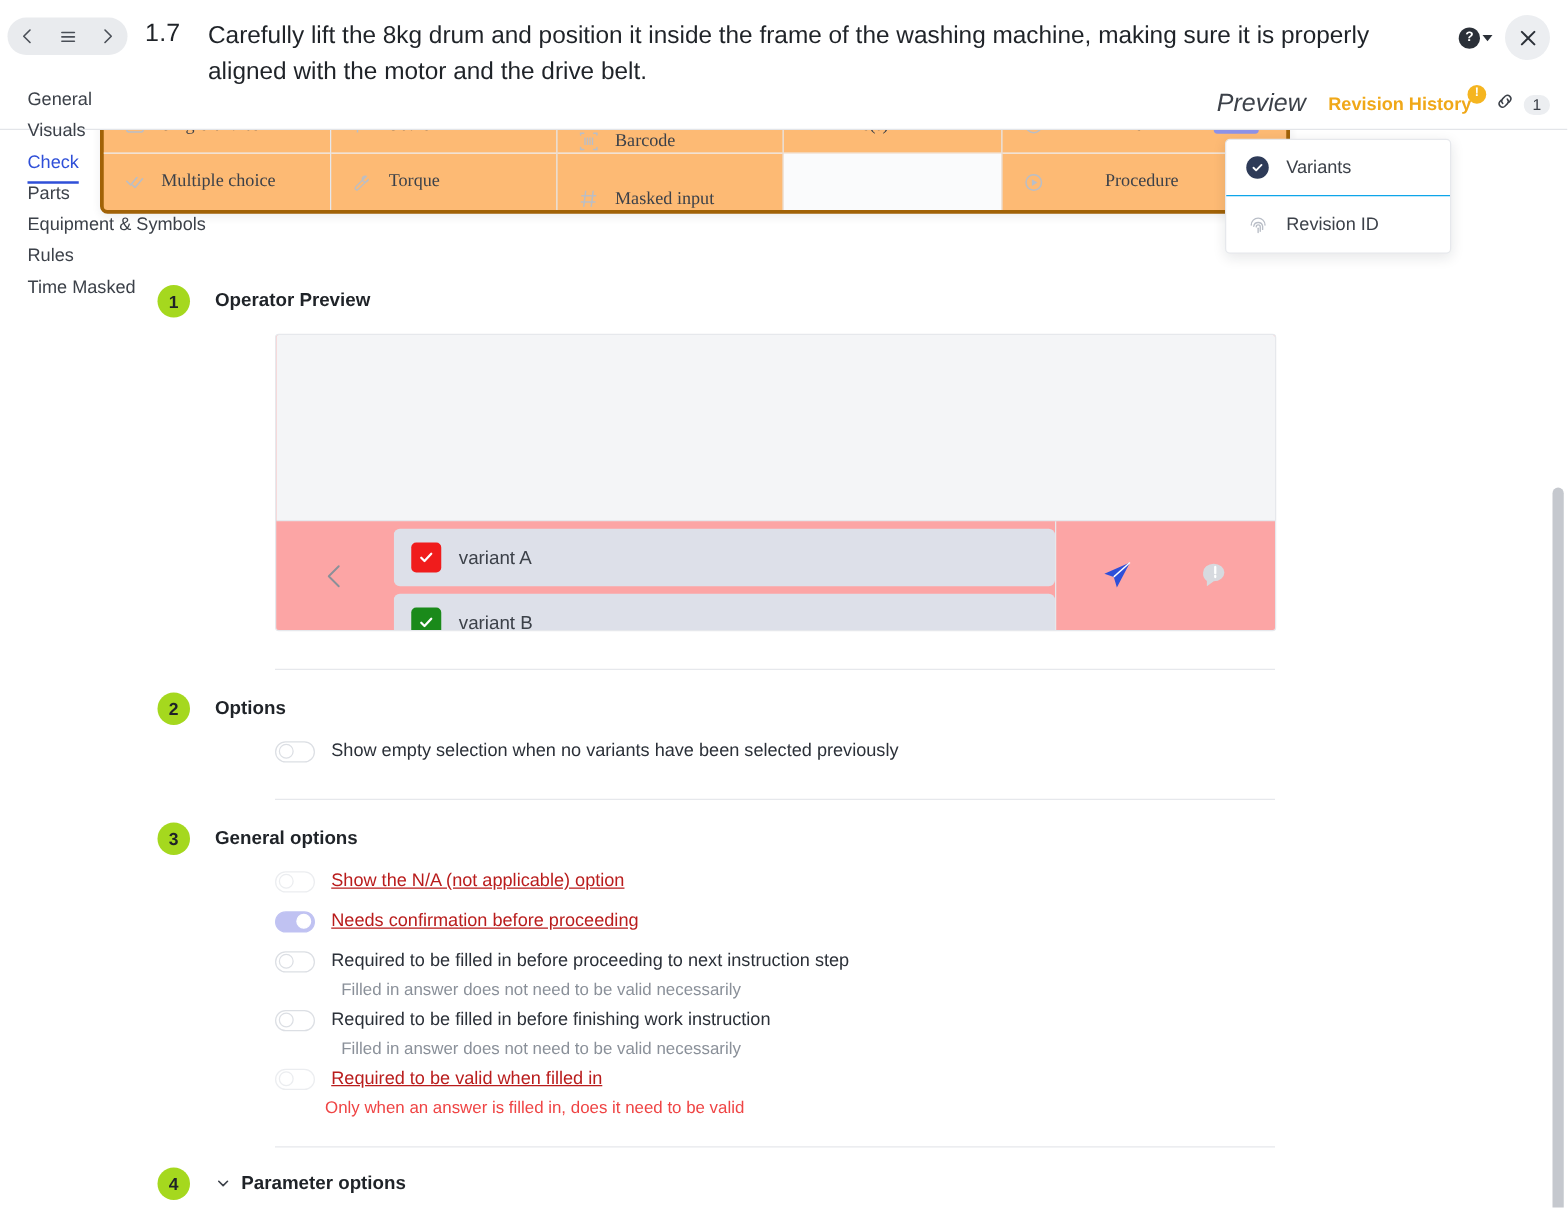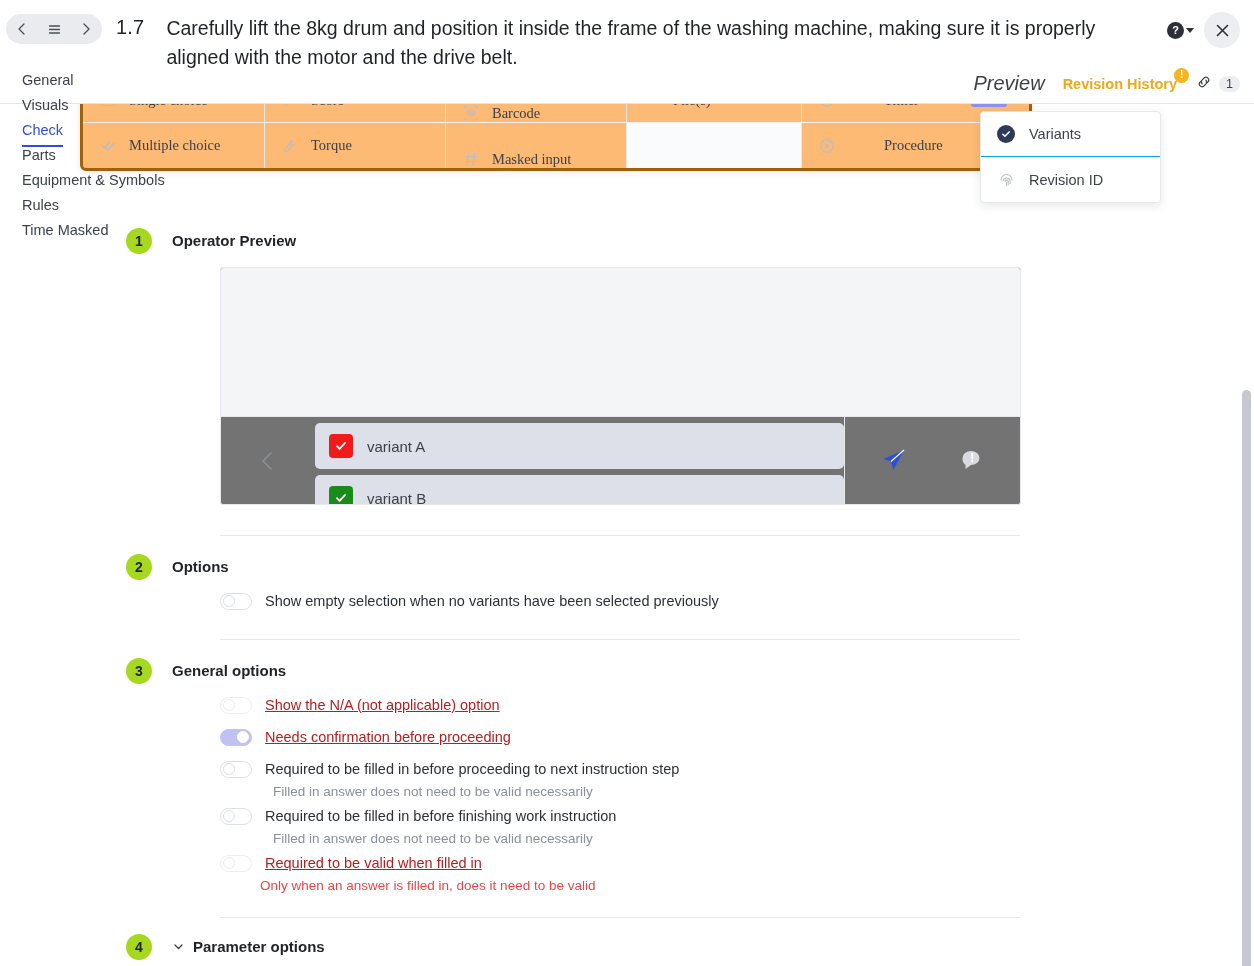--- a/index.html
+++ b/index.html
@@ -217,21 +217,21 @@
     margin-left: 220px; margin-right: 234px;
   }
 
   
   .preview-card {
     margin: 18px 4px 0 48px;
     width: 801px; height: 238px;
     border: 1px solid #e6e8ec;
     border-radius: 3px;
     overflow: hidden;
-    background: #737373;
+    background: #fca5a5;
     display: flex; flex-direction: column;
   }
   .preview-media { flex: 1 1 auto; background: #f4f5f7; }
   .preview-answer {
     height: 88px;
     display: flex; align-items: stretch;
     border-top: 1px solid #e6e8ec;
   }
   .pa-prev {
     width: 94px;

